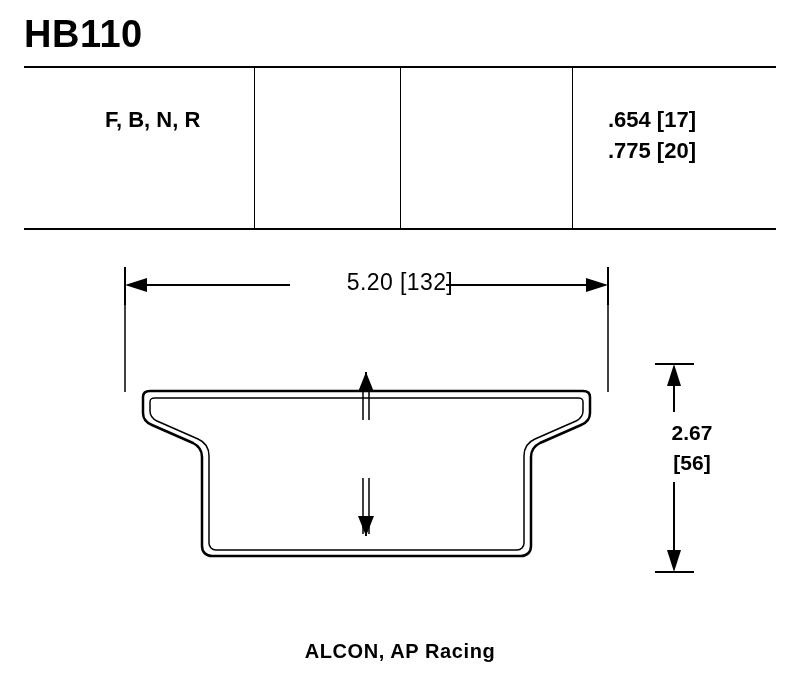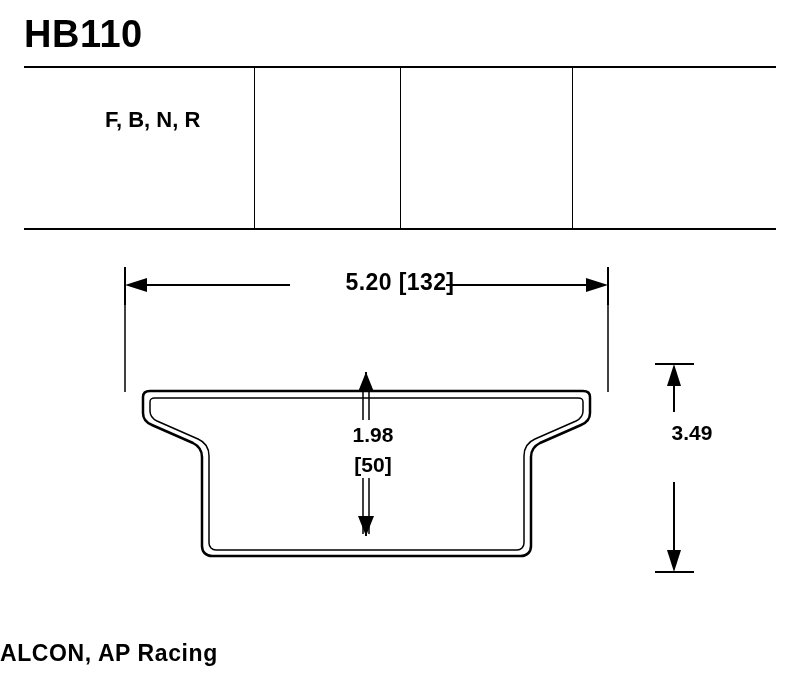--- a/index.html
+++ b/index.html
@@ -69,21 +69,21 @@
   }
 
   
   .dim-width {
     position: absolute;
     left: 0;
     top: 269px;
     width: 800px;
     text-align: center;
     font-size: 23px;
-    font-weight: bold;
+    font-weight: normal;
     letter-spacing: 0.4px;
   }
   .dim-center {
     position: absolute;
     left: 318px;
     top: 420px;
     width: 110px;
     text-align: center;
     font-size: 21px;
     font-weight: bold;
@@ -98,21 +98,22 @@
     font-size: 21px;
     font-weight: bold;
     line-height: 30px;
   }
   
   .caption {
     position: absolute;
     left: 0;
     top: 640px;
     width: 800px;
-    font-size: 23px;
+    text-align: center;
+    font-size: 20px;
     font-weight: bold;
     letter-spacing: 0.6px;
   }
   
   #art {
     position: absolute;
     left: 0;
     top: 0;
   }
 </style>
@@ -127,30 +128,31 @@
   <div class="hrule" style="top:228px;"></div>
 
   <div class="vsep" style="left:254px; top:66px; height:162px;"></div>
   <div class="vsep" style="left:400px; top:66px; height:162px;"></div>
   <div class="vsep" style="left:572px; top:66px; height:162px;"></div>
 
   <div class="compound-col">
     <div>F, B, N, R</div>
   </div>
 
+  <div class="thick-col">
+    <div>.654 [17]</div>
+    <div>.775 [20]</div>
+  </div>
 
   <div class="dim-width">5.20 [132]</div>
 
-  <div class="dim-center">
-    <div>1.98</div>
-    <div>[50]</div>
-  </div>
 
   <div class="dim-height">
-    <div>3.49</div>
+    <div>2.67</div>
+    <div>[56]</div>
   </div>
 
   <div class="caption">ALCON, AP Racing</div>
 
   <svg id="art" width="800" height="691" viewBox="0 0 800 691">
     <g stroke="#000000" fill="none" stroke-width="2">
 
       <g stroke-width="2">
         <line x1="125" y1="267" x2="125" y2="305"></line>
         <line x1="608" y1="267" x2="608" y2="305"></line>

